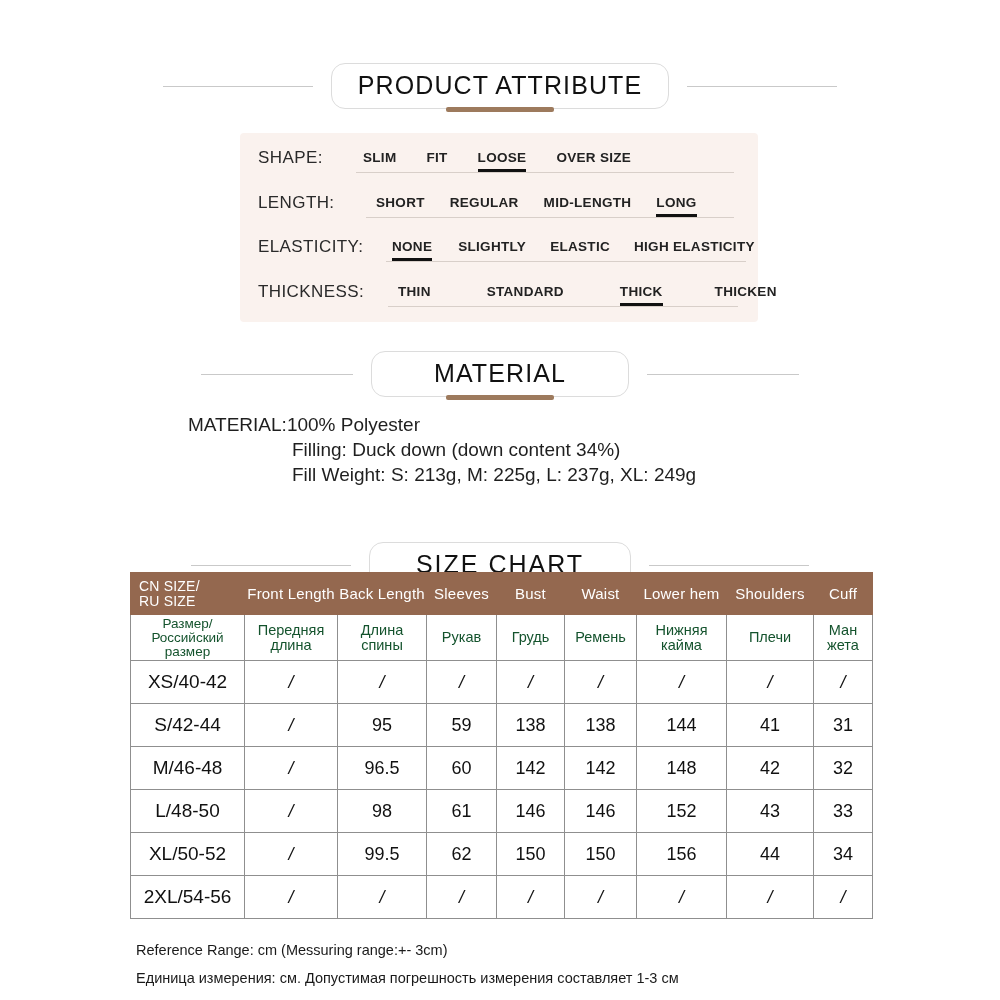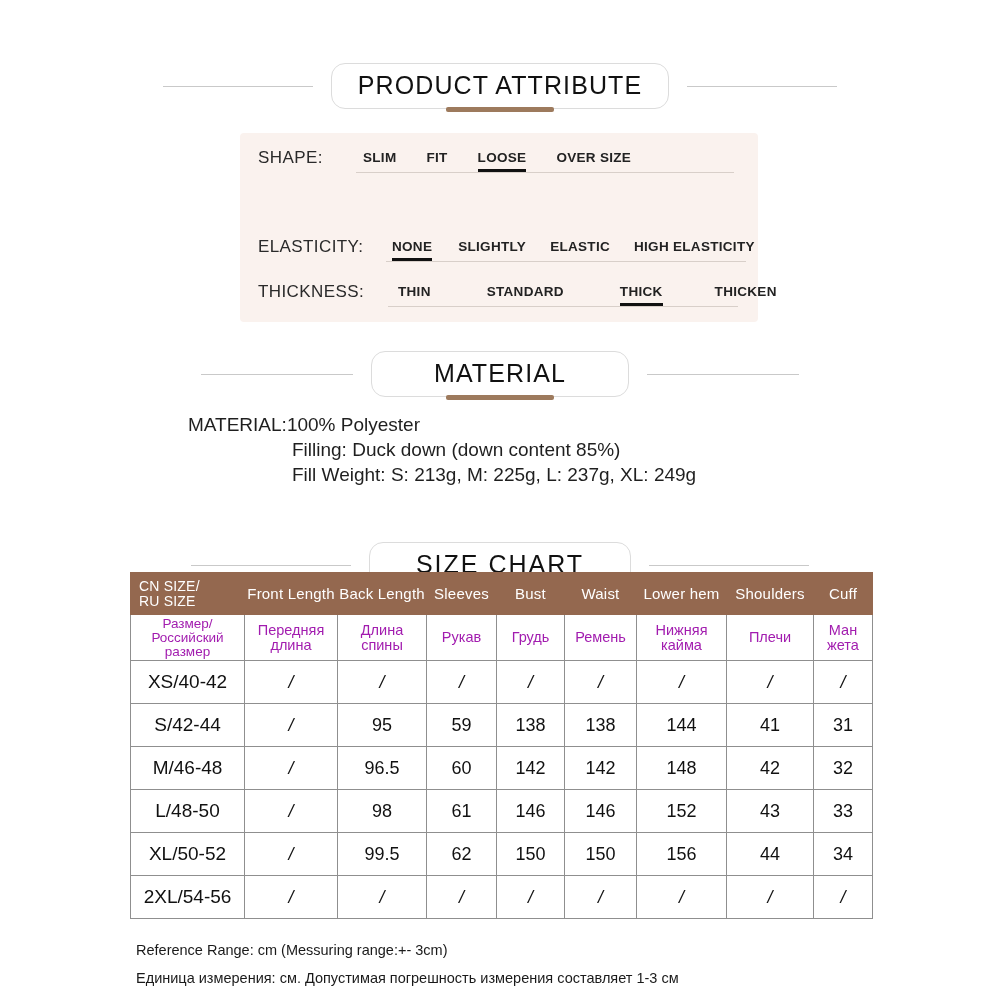--- a/index.html
+++ b/index.html
@@ -158,21 +158,21 @@
   .size-table thead.en th.first {
     text-align: left;
     padding-left: 8px;
     font-size: 14px;
     line-height: 15px;
   }
   .size-table tr.ru td {
     height: 45px;
     font-size: 14.5px;
     line-height: 15px;
-    color: #a21caf;
+    color: #14532d;
   }
   .size-table tr.ru td.first {
     font-size: 13.5px;
     line-height: 14px;
   }
   .size-table tr.data td {
     height: 42px;
     font-size: 18px;
     color: #111;
   }
@@ -216,20 +216,30 @@
     <div class="attr-label">SHAPE:</div>
     <div class="attr-rule" style="left:98px; width:378px;"></div>
     <div class="attr-options" style="left:105px;">
       <div class="attr-opt" style="margin-right:30px;">SLIM</div>
       <div class="attr-opt" style="margin-right:30px;">FIT</div>
       <div class="attr-opt sel" style="margin-right:30px;">LOOSE</div>
       <div class="attr-opt">OVER SIZE</div>
     </div>
   </div>
 
+  <div class="attr-row" style="top:55px;">
+    <div class="attr-label">LENGTH:</div>
+    <div class="attr-rule" style="left:108px; width:368px;"></div>
+    <div class="attr-options" style="left:118px;">
+      <div class="attr-opt" style="margin-right:25px;">SHORT</div>
+      <div class="attr-opt" style="margin-right:25px;">REGULAR</div>
+      <div class="attr-opt" style="margin-right:25px;">MID-LENGTH</div>
+      <div class="attr-opt sel">LONG</div>
+    </div>
+  </div>
 
   <div class="attr-row" style="top:99px;">
     <div class="attr-label">ELASTICITY:</div>
     <div class="attr-rule" style="left:128px; width:360px;"></div>
     <div class="attr-options" style="left:134px;">
       <div class="attr-opt sel" style="margin-right:26px;">NONE</div>
       <div class="attr-opt" style="margin-right:24px;">SLIGHTLY</div>
       <div class="attr-opt" style="margin-right:24px;">ELASTIC</div>
       <div class="attr-opt">HIGH ELASTICITY</div>
     </div>
@@ -251,21 +261,21 @@
   <div class="rule" style="width:152px;"></div>
   <div class="pill-wrap">
     <div class="pill" style="padding-left:62px; padding-right:62px;">MATERIAL</div>
     <div class="pill-underline"></div>
   </div>
   <div class="rule" style="width:152px;"></div>
 </div>
 
 <div class="material-block">
   <div class="material-line l1">MATERIAL:100% Polyester</div>
-  <div class="material-line l2">Filling: Duck down (down content 85%)</div>
+  <div class="material-line l2">Filling: Duck down (down content 34%)</div>
   <div class="material-line l3">Fill Weight: S: 213g, M: 225g, L: 237g, XL: 249g</div>
 </div>
 
 <div class="section-title" style="top:509px;margin-top:33px;">
   <div class="rule" style="width:160px;"></div>
   <div class="pill-wrap">
     <div class="pill" style="padding-left:46px; padding-right:46px; letter-spacing:2px;">SIZE CHART</div>
     <div class="pill-underline"></div>
   </div>
   <div class="rule" style="width:160px;"></div>

